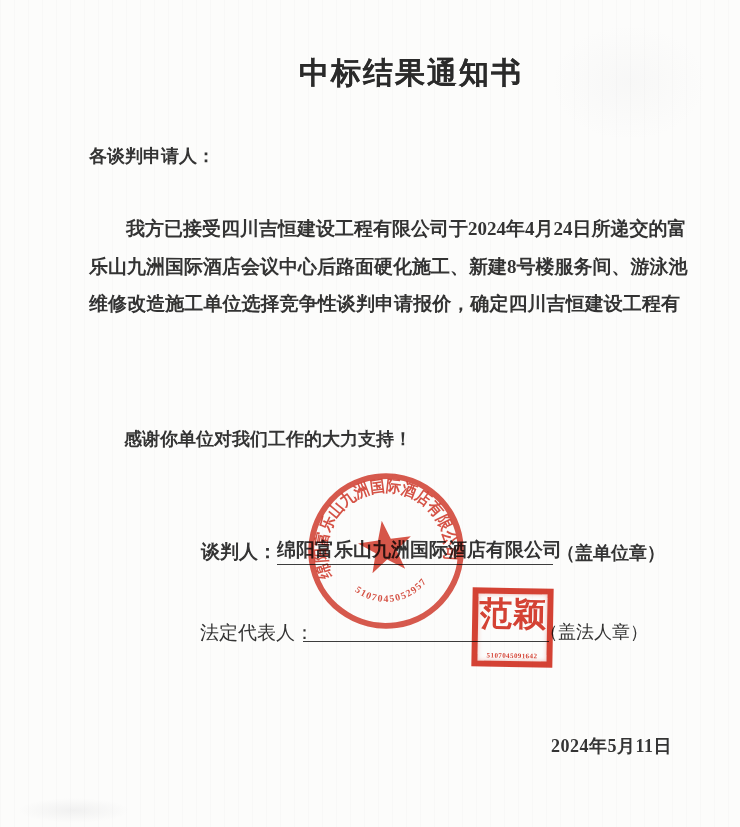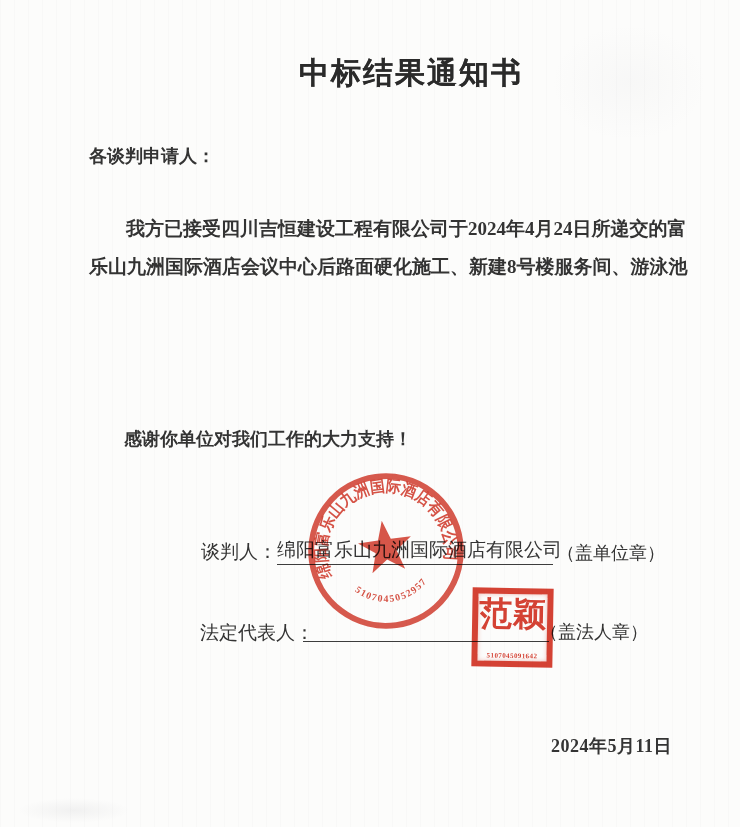--- a/index.html
+++ b/index.html
@@ -24,21 +24,21 @@
     font-size:30px; font-weight:bold; letter-spacing:2px;
     color:#2a2a2a;
     text-shadow:0 0 0.5px rgba(30,30,30,0.7);
   }
   .salutation{ left:89px; top:144px; font-size:18px; font-weight:600; }
   .body-block{ left:89px; top:186px; width:591px; font-size:19px; font-weight:600; color:#333;margin-top:24px; }
   .body-line{ height:37.6px; line-height:37.6px; text-align:justify; text-align-last:justify; white-space:nowrap; }
   .body-line.first{ padding-left:37px; }
   .body-line.last{ text-align-last:left; }
   .thanks{ left:124px; top:427px; font-size:18px; font-weight:600; }
-  .sig-row{ display:flex; align-items:flex-end; font-size:19px; font-weight:400; }
+  .sig-row{ display:flex; align-items:flex-end; font-size:19px; font-weight:700; }
   .sig-negotiator{ left:201px; top:537px; }
   .sig-label{ flex:0 0 auto; }
   .sig-company{
     flex:0 0 auto; display:inline-block; width:276px;
     border-bottom:1.6px solid #3d3d3d;
     text-align:justify; text-align-last:justify; white-space:nowrap;
     padding-bottom:1px;
   }
   .sig-note{ flex:0 0 auto; margin-left:4px; font-size:18px; }
   .legal-label{ left:200px; top:620px; font-size:19px; font-weight:400; }
@@ -66,20 +66,21 @@
 
 <div class="page">
 
   <div class="abs doc-title">中标结果通知书</div>
 
   <div class="abs salutation">各谈判申请人：</div>
 
   <div class="abs body-block">
     <div class="body-line first">我方已接受四川吉恒建设工程有限公司于2024年4月24日所递交的富</div>
     <div class="body-line">乐山九洲国际酒店会议中心后路面硬化施工、新建8号楼服务间、游泳池</div>
+    <div class="body-line">维修改造施工单位选择竞争性谈判申请报价，确定四川吉恒建设工程有</div>
   </div>
 
   <div class="abs thanks">感谢你单位对我们工作的大力支持！</div>
 
   <div class="abs sig-row sig-negotiator">
     <span class="sig-label">谈判人：</span>
     <span class="sig-company">绵阳富乐山九洲国际酒店有限公司</span>
     <span class="sig-note">（盖单位章）</span>
   </div>
 

